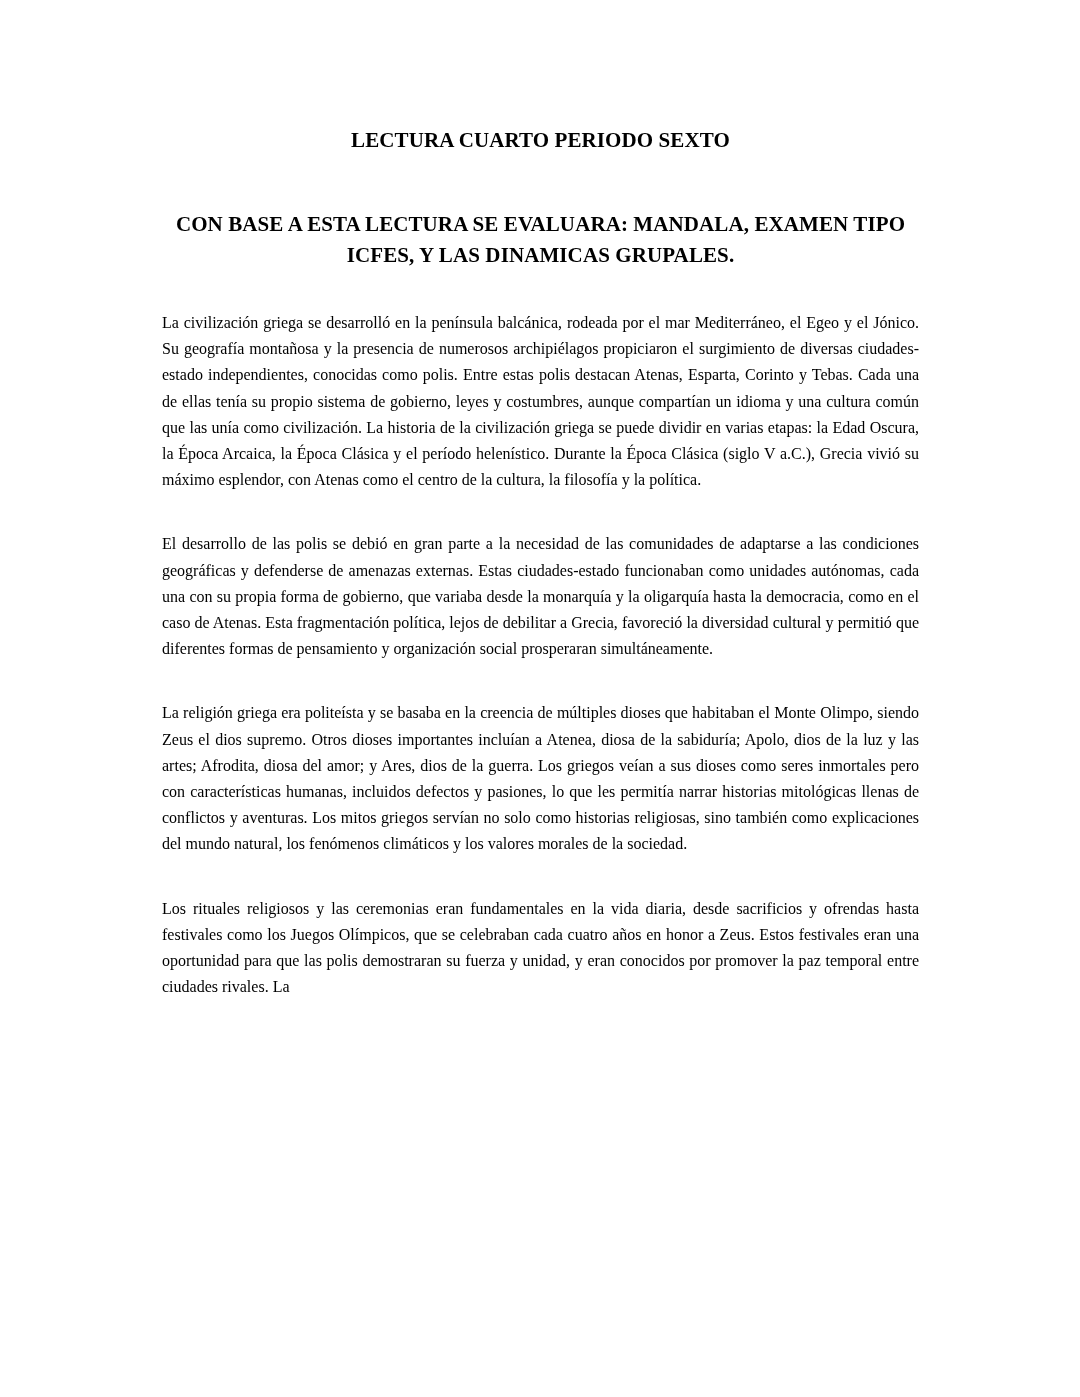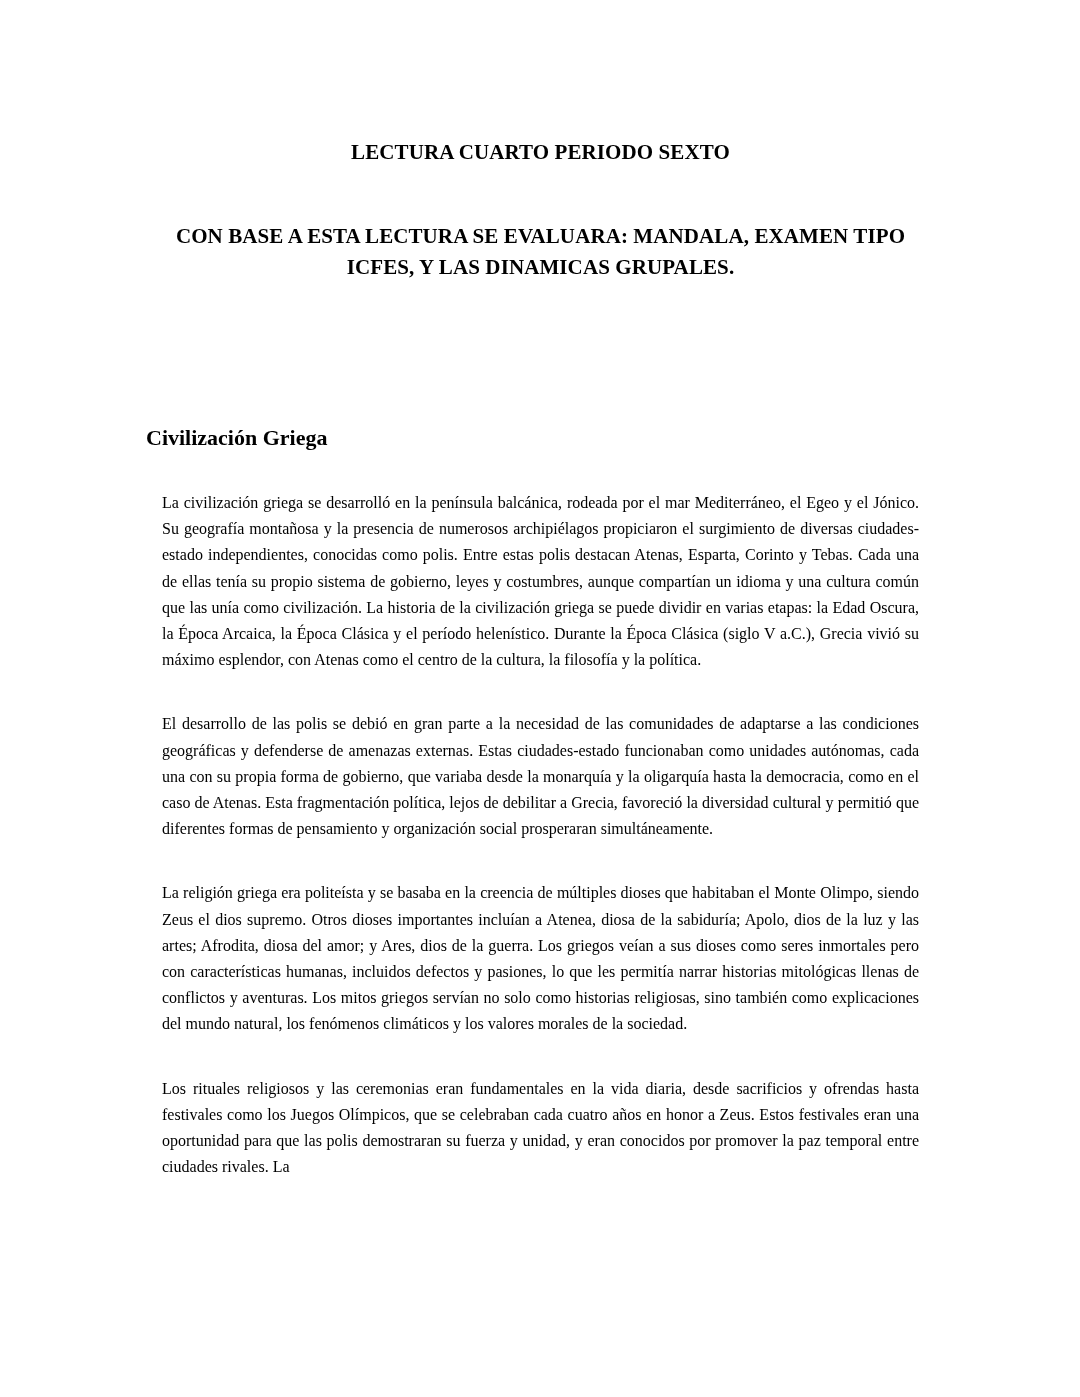--- a/index.html
+++ b/index.html
@@ -24,21 +24,21 @@
     background: #ffffff;
     box-sizing: border-box;
     padding: 0;
     overflow: hidden;
   }
 
   
   .content {
     position: absolute;
     left: 146px;
-    top: 12px;
+    top: 0;
     width: 789px;
   }
 
   .doc-title {
     margin: 0;
     padding: 0;
     font-size: 21px;
     font-weight: bold;
     text-align: center;
     line-height: 27px;
@@ -99,21 +99,20 @@
 </head>
 <body>
 
 <div class="page">
   <div class="content">
 
     <h1 class="doc-title">LECTURA CUARTO PERIODO SEXTO</h1>
 
     <h2 class="doc-subtitle">CON BASE A ESTA LECTURA SE EVALUARA: MANDALA, EXAMEN TIPO ICFES, Y LAS DINAMICAS GRUPALES.</h2>
 
-    <h2 class="section-title">Civilización Griega</h2>
 
 
     <p class="body-para first">La civilización griega se desarrolló en la península balcánica, rodeada por el mar Mediterráneo, el Egeo y el Jónico. Su geografía montañosa y la presencia de numerosos archipiélagos propiciaron el surgimiento de diversas ciudades-estado independientes, conocidas como polis. Entre estas polis destacan Atenas, Esparta, Corinto y Tebas. Cada una de ellas tenía su propio sistema de gobierno, leyes y costumbres, aunque compartían un idioma y una cultura común que las unía como civilización. La historia de la civilización griega se puede dividir en varias etapas: la Edad Oscura, la Época Arcaica, la Época Clásica y el período helenístico. Durante la Época Clásica (siglo V a.C.), Grecia vivió su máximo esplendor, con Atenas como el centro de la cultura, la filosofía y la política.</p>
 
     <p class="body-para">El desarrollo de las polis se debió en gran parte a la necesidad de las comunidades de adaptarse a las condiciones geográficas y defenderse de amenazas externas. Estas ciudades-estado funcionaban como unidades autónomas, cada una con su propia forma de gobierno, que variaba desde la monarquía y la oligarquía hasta la democracia, como en el caso de Atenas. Esta fragmentación política, lejos de debilitar a Grecia, favoreció la diversidad cultural y permitió que diferentes formas de pensamiento y organización social prosperaran simultáneamente.</p>
 
 
     <p class="body-para">La religión griega era politeísta y se basaba en la creencia de múltiples dioses que habitaban el Monte Olimpo, siendo Zeus el dios supremo. Otros dioses importantes incluían a Atenea, diosa de la sabiduría; Apolo, dios de la luz y las artes; Afrodita, diosa del amor; y Ares, dios de la guerra. Los griegos veían a sus dioses como seres inmortales pero con características humanas, incluidos defectos y pasiones, lo que les permitía narrar historias mitológicas llenas de conflictos y aventuras. Los mitos griegos servían no solo como historias religiosas, sino también como explicaciones del mundo natural, los fenómenos climáticos y los valores morales de la sociedad.</p>
 
     <p class="body-para">Los rituales religiosos y las ceremonias eran fundamentales en la vida diaria, desde sacrificios y ofrendas hasta festivales como los Juegos Olímpicos, que se celebraban cada cuatro años en honor a Zeus. Estos festivales eran una oportunidad para que las polis demostraran su fuerza y unidad, y eran conocidos por promover la paz temporal entre ciudades rivales. La</p>

